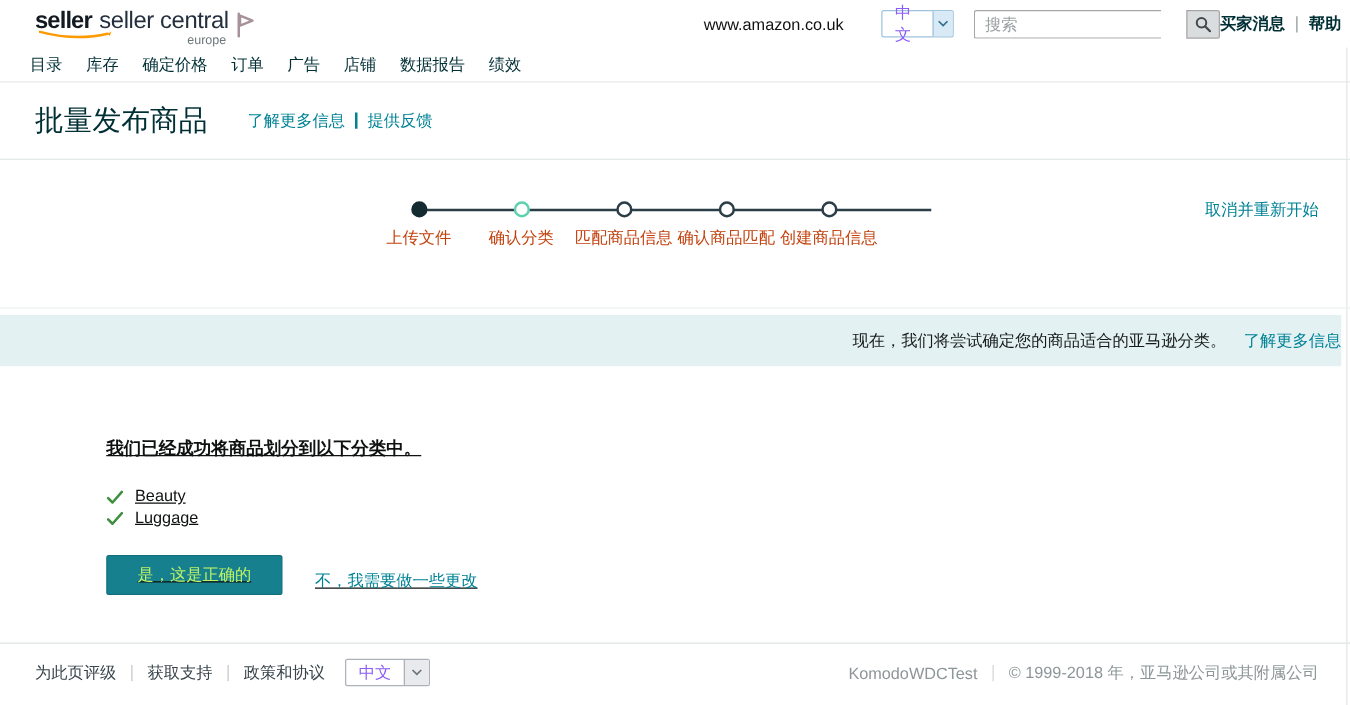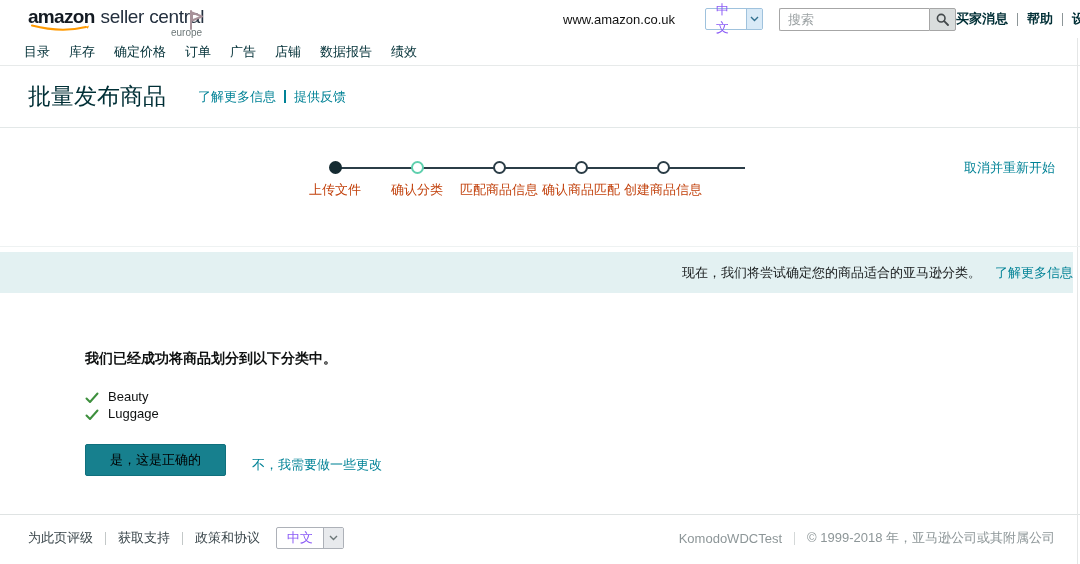--- a/index.html
+++ b/index.html
@@ -26,21 +26,21 @@
 
   .header-center { position:absolute; left:549px; right:25px; top:0; height:38px; display:flex; align-items:center; }
   .uk-flag { display:block; }
   .mkt-url { margin-left:14px; color:#111; }
   .select { display:flex; height:22px; border:1px solid #9fc2dd; border-radius:2px; background:#fff; cursor:pointer; }
   .select-hdr { margin-left:30px; }
   .select-value { display:flex; align-items:center; padding:0 10px; min-width:36px; color:#8b5cf6; }
   .select-arrow { width:20px; display:flex; align-items:center; justify-content:center; background:#d9eaf7; border-left:1px solid #9fc2dd; }
   .select-gray { border-color:#adb1b8; }
   .select-gray .select-arrow { background:#e8eaed; border-left-color:#adb1b8; }
-  .searchbox { display:flex; margin-left:16px; height:23px; }
+  .searchbox { display:flex; margin-left:16px; height:23px;gap:20px; }
   .searchbox input { width:150px; border:1px solid #a6a6a6; border-right:none; border-radius:2px 0 0 2px; padding:0 8px; font-size:13px; font-family:inherit; color:#111; outline:none; }
   .searchbox input::placeholder { color:#9aa0a2; }
   .search-btn { width:27px; border:1px solid #a6a6a6; border-radius:0 2px 2px 0; background:#d9dddd; display:flex; align-items:center; justify-content:center; cursor:pointer; }
   .hlinks { margin-left:auto; display:flex; align-items:center; font-weight:bold; color:#002f36; }
   .hlinks .vdiv { margin:0 9px; }
   .hlink { cursor:pointer; white-space:nowrap; }
   .vdiv { width:1px; height:13px; background:#8d9698; }
 
   
   .nav { height:28px; display:flex; align-items:center; gap:19px; padding-left:24px; border-bottom:1px solid #e7eaea; }
@@ -63,47 +63,47 @@
   .dot.current { border-color:#5fd0ae; }
   .step-label { margin-top:7px; color:#c2410c; white-space:nowrap; }
   .cancel-link { position:absolute; right:25px; top:31px; color:#008296; cursor:pointer; }
 
   
   .banner { margin-top:5px; margin-right:7px; height:41px; background:#e3f1f2; display:flex; align-items:center; justify-content:flex-end; }
   .banner-text { color:#16191a; }
   .banner-link { color:#008296; margin-left:14px; cursor:pointer; }
 
   
-  .content { height:221px; padding:57px 0 0 85px; }
+  .content { height:221px; padding:57px 0 0 85px;text-decoration:underline; }
   .result-heading { font-size:14px; font-weight:bold; color:#0f1111; }
   .cat-list { margin-top:19px; }
   .cat-row { display:flex; align-items:flex-end; height:17px; }
   .check-icon { margin-right:9px; display:flex; }
   .cat-label { color:#0f1111; }
   .actions { margin-top:23px; display:flex; align-items:center; }
-  .confirm-btn { height:32px; padding:0 24px; background:#17808e; border:1px solid #10707d; border-radius:2px; color:#000000; font-size:13px; font-family:inherit; cursor:pointer; }
+  .confirm-btn { height:32px; padding:0 24px; background:#17808e; border:1px solid #10707d; border-radius:2px; color:#bef264; font-size:13px; font-family:inherit; cursor:pointer; }
   .decline-link { margin-left:26px; color:#008296; cursor:pointer;margin-top:9px; }
 
   
   .footer { height:47px; border-top:1px solid #dfe3e3; display:flex; align-items:center; padding:0 25px 0 28px; }
   .flink { color:#39454a; cursor:pointer; white-space:nowrap; }
   .footer .vdiv { margin:0 12px; background:#c3c8c8; }
   .footer-select { margin-left:16px; }
   .footer-right { margin-left:auto; display:flex; align-items:center; color:#8d9698; }
   .footer-right .vdiv { margin:0 12px; background:#d4d8d8; }
 </style>
 </head>
 <body>
 
 <div class="right-edge"></div>
 
 <div class="header">
   <div class="logo">
     <div class="logo-row">
-      <span class="logo-amazon">amazon</span>
+      <span class="logo-amazon">seller</span>
       <span class="logo-seller">seller central</span>
       <svg class="logo-smile" width="60" height="8" viewBox="0 0 60 8">
         <path d="M1 1.5 Q 30 9 55 3" fill="none" stroke="#ff9900" stroke-width="2" stroke-linecap="round"></path>
         <path d="M55 3 l 3 -1.6 l -1.1 3.4 z" fill="#ff9900"></path>
       </svg>
     </div>
     <span class="logo-europe">europe</span>
   </div>
 
   <svg class="pennant" width="20" height="22" viewBox="0 0 20 22">

